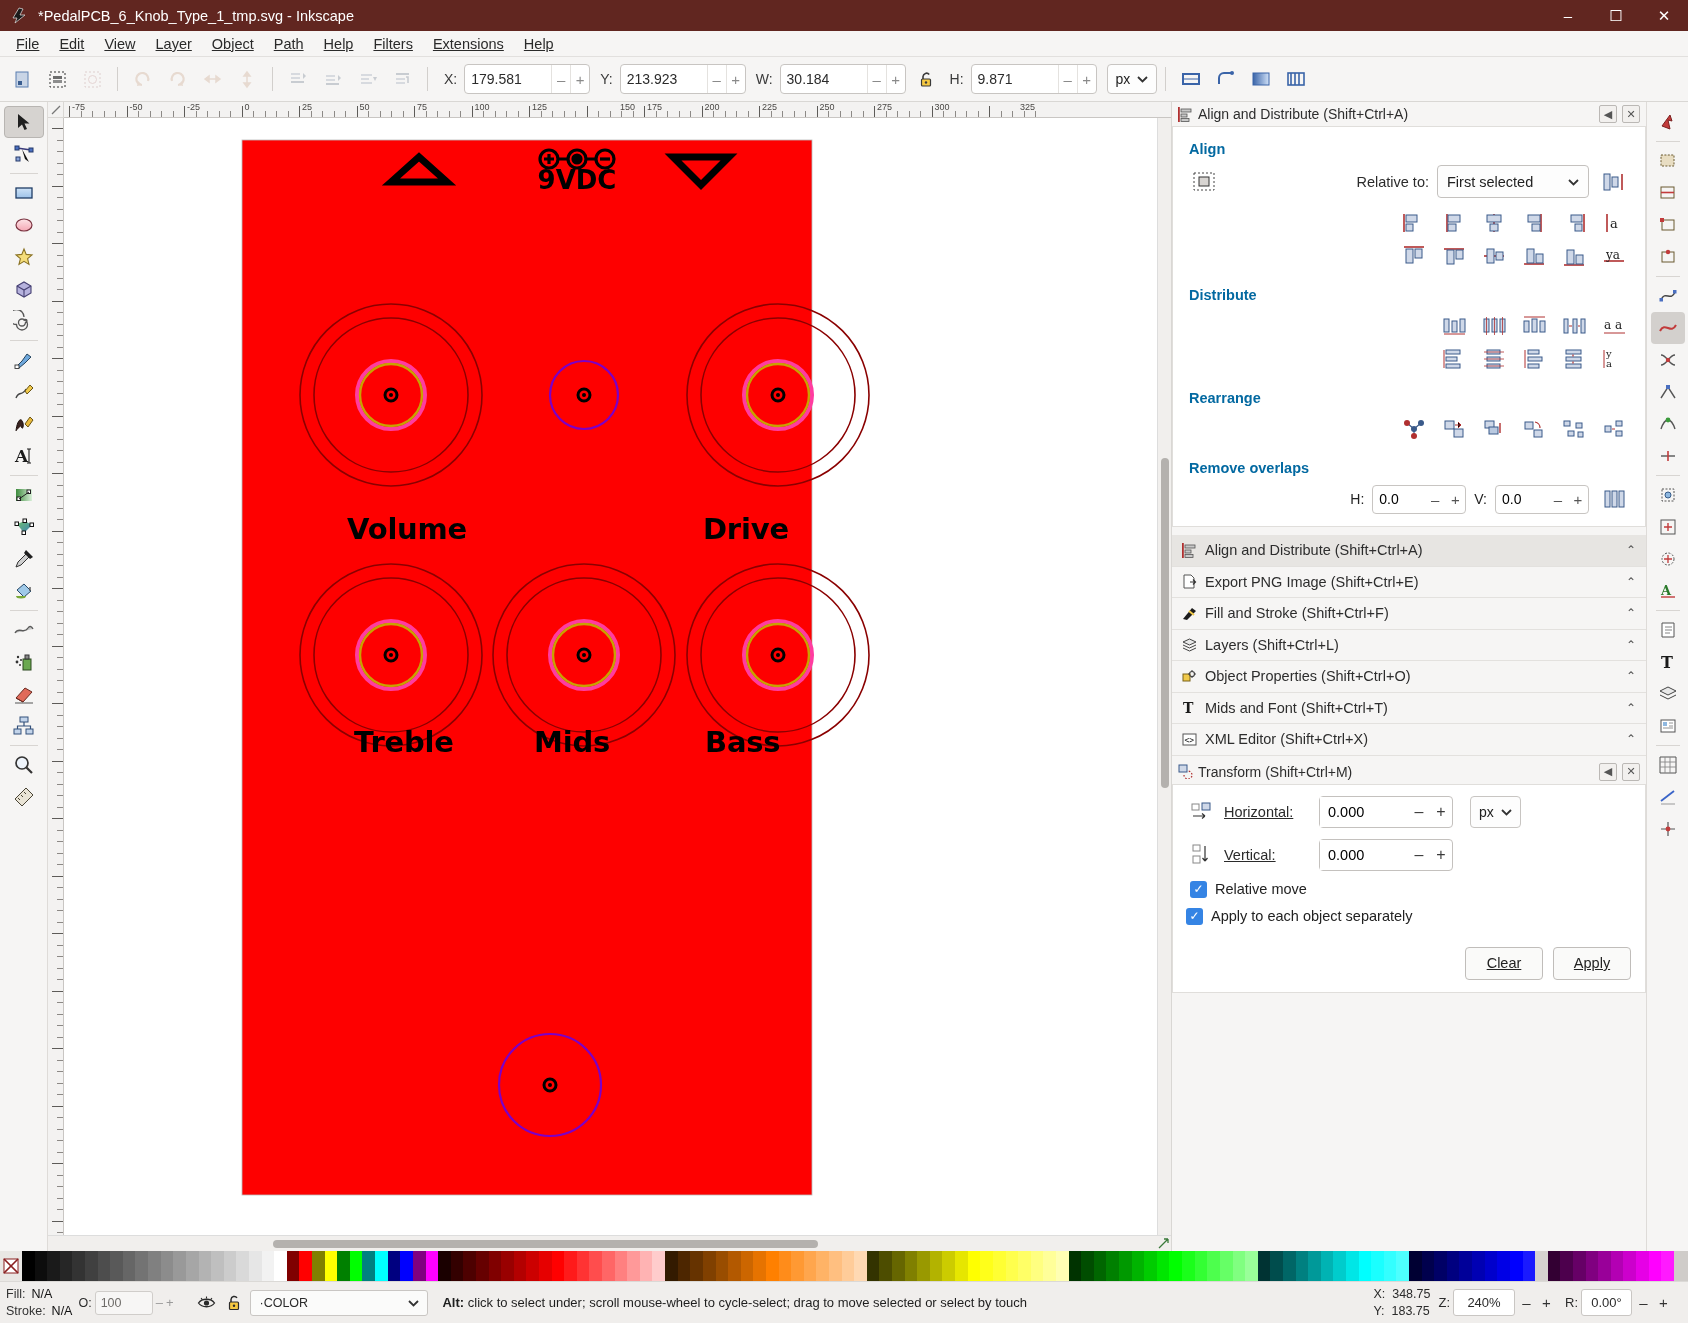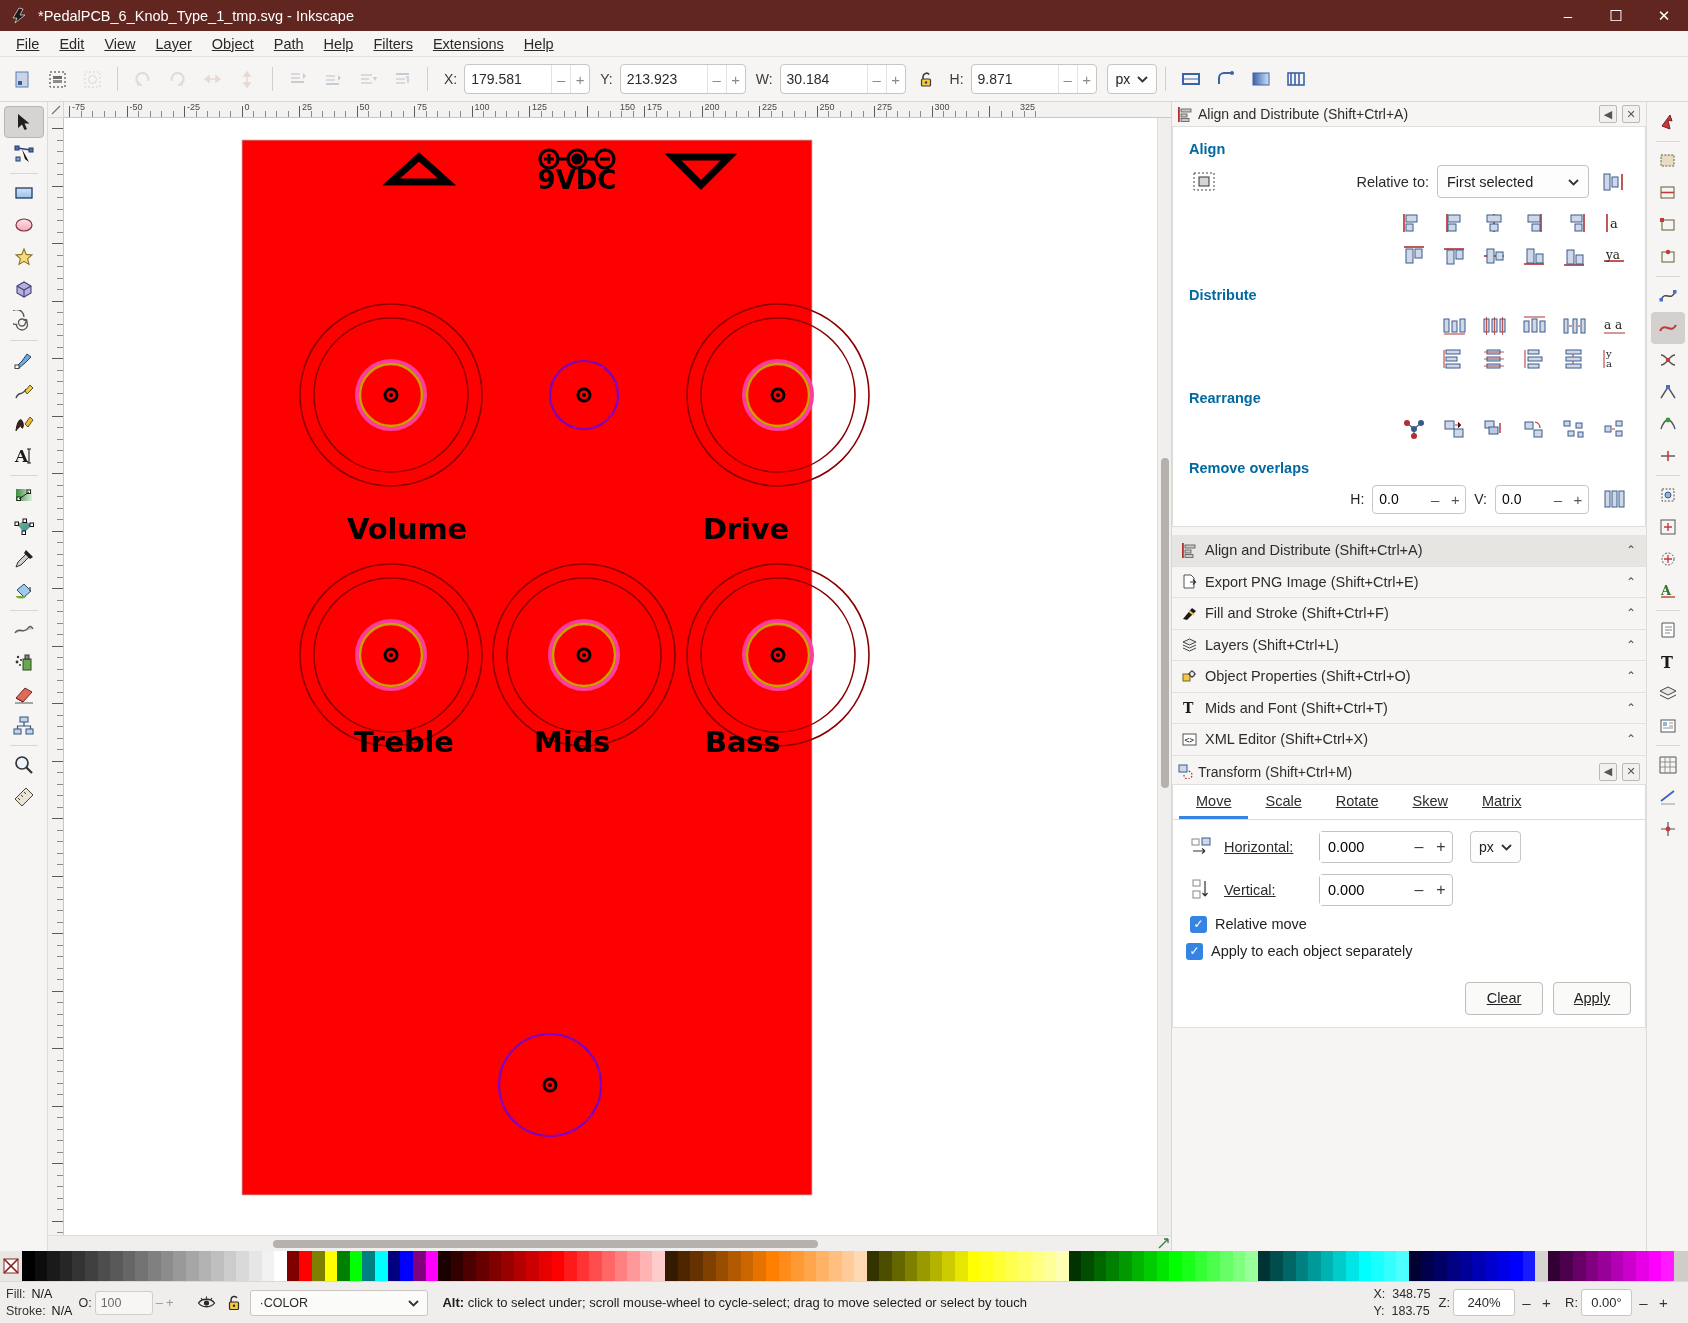--- a/index.html
+++ b/index.html
@@ -1225,27 +1225,20 @@
               <path d="M6 11 a4 4 0 1 0 4 -4" fill="none" stroke="#b03030" stroke-width="1.2" stroke-dasharray="1.6 1.6"></path>
             </svg>
         </span>
         <span>Transform (Shift+Ctrl+M)</span>
         <span class="sp"></span>
         <span class="hbtn">◀</span>
         <span class="hbtn">✕</span>
       </div>
 
       <div class="panelbody" style="padding:0 0 12px 0;">
-        <div class="tabsrow">
-          <div class="tab sel"><u>Move</u></div>
-          <div class="tab"><u>Scale</u></div>
-          <div class="tab"><u>Rotate</u></div>
-          <div class="tab"><u>Skew</u></div>
-          <div class="tab"><u>Matrix</u></div>
-        </div>
 
         <div style="padding:0 14px;">
           <div class="frow">
             <span>
               <svg width="24" height="20" viewBox="0 0 24 20">
                   <rect x="1" y="2" width="7" height="6" fill="none" stroke="#888"></rect>
                   <rect x="11" y="1" width="8" height="7" fill="#cfd8e8" stroke="#3a5a8a"></rect>
                   <path d="M2 14 h12 M14 14 l-3 -2.5 M14 14 l-3 2.5" stroke="#333" stroke-width="1.2" fill="none"></path>
                 </svg>
             </span>

